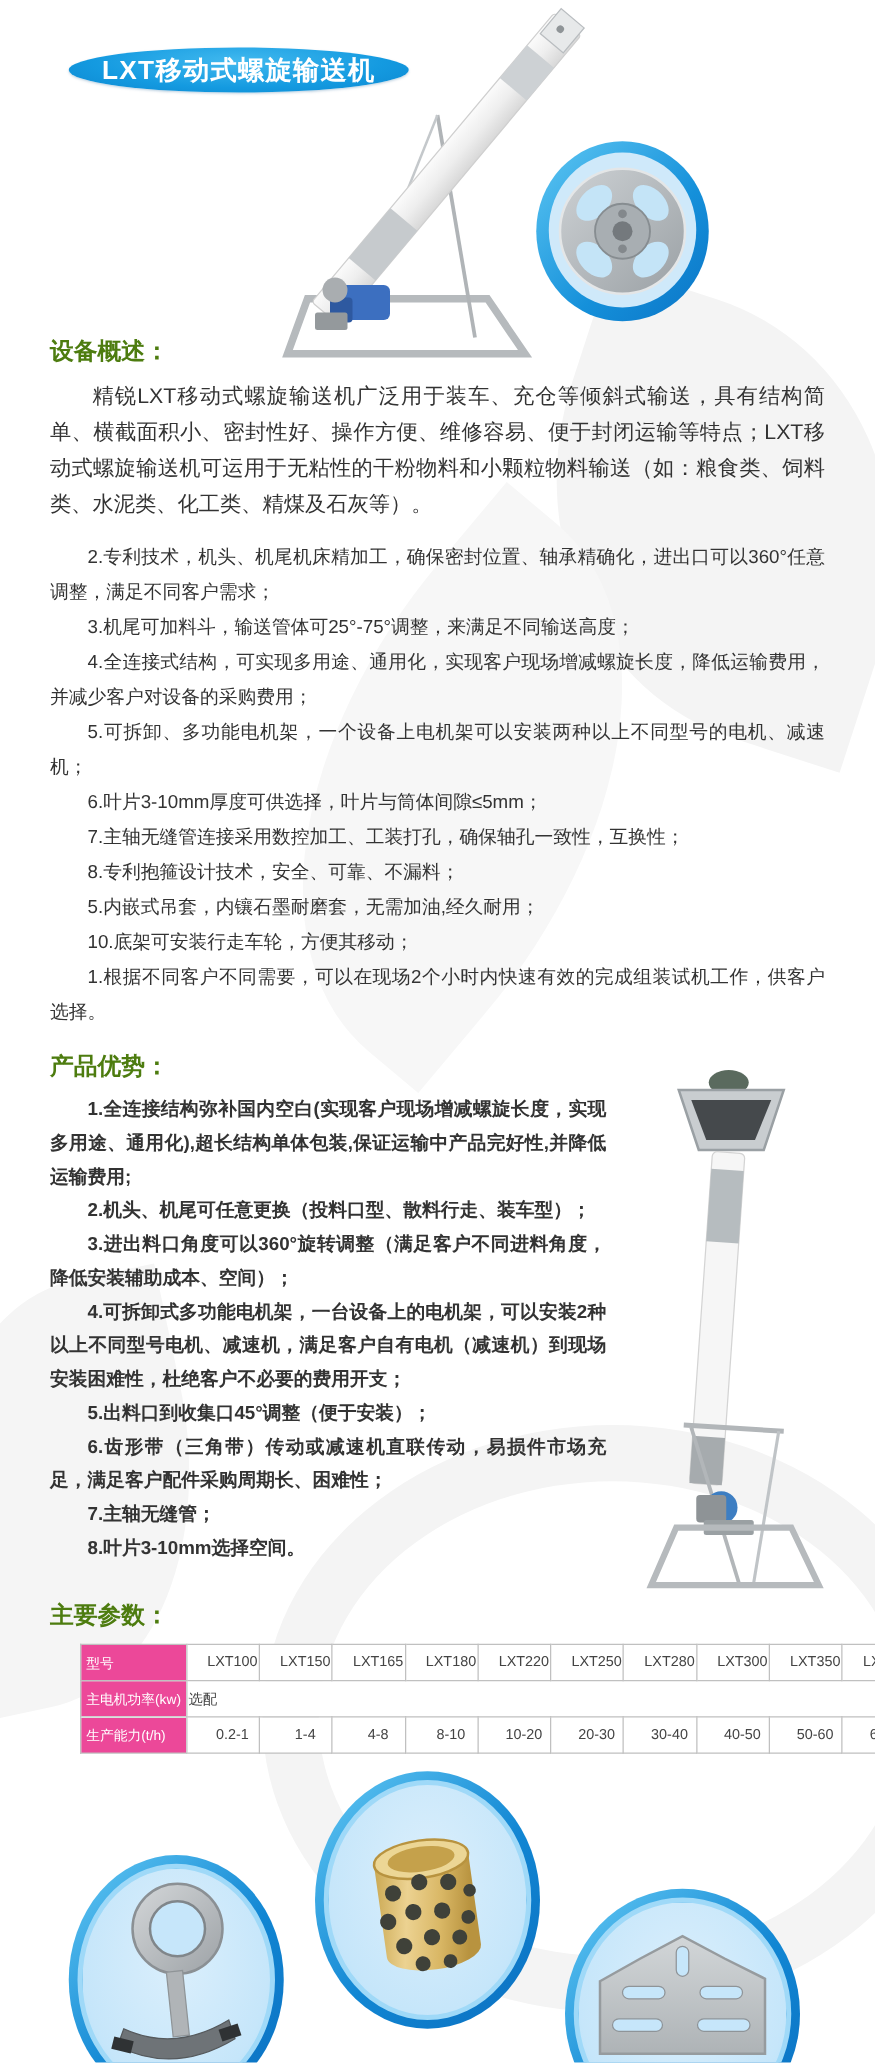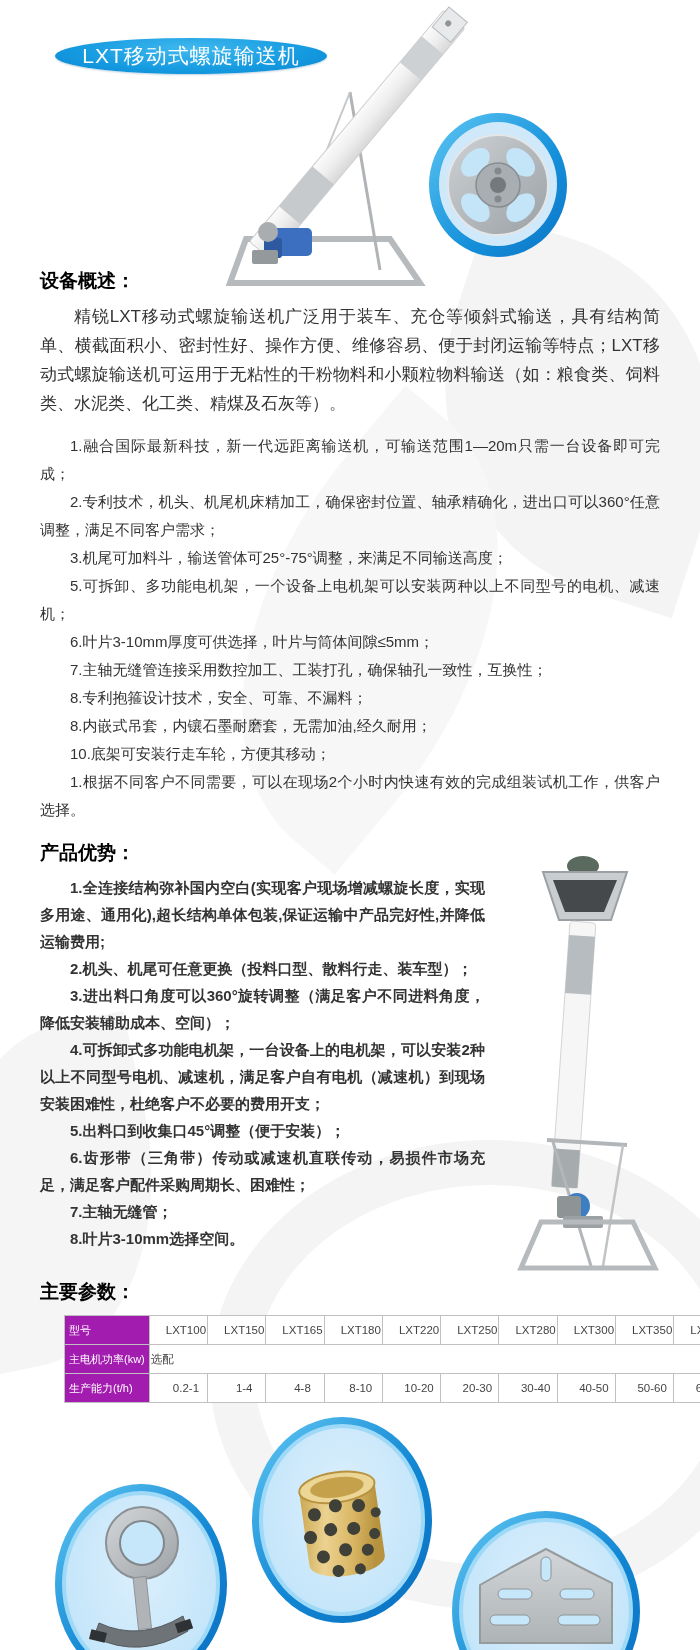--- a/index.html
+++ b/index.html
@@ -23,44 +23,44 @@
 
   
   .top-block{position:relative;height:290px;}
   .banner{
     position:absolute;left:55px;top:38px;width:272px;height:36px;
     border-radius:50%;
     background:radial-gradient(ellipse at 50% 30%,#41b9ef 0%,#149ae0 60%,#0c86cf 100%);
     display:flex;align-items:center;justify-content:center;
     box-shadow:0 1px 2px rgba(0,80,140,.25);
   }
-  .banner span{color:#fff;font-size:21px;font-weight:normal;letter-spacing:1px;white-space:nowrap;}
+  .banner span{color:#fff;font-size:21px;font-weight:bold;letter-spacing:1px;white-space:nowrap;}
   .machine1{position:absolute;left:168px;top:0;}
   .wheel-photo{position:absolute;left:428px;top:112px;}
 
   
   .content{padding:0 40px;position:relative;z-index:1;}
-  h2.sec{font-size:19px;font-weight:bold;color:#000000;margin:0 0 8px 0;}
+  h2.sec{font-size:19px;font-weight:bold;color:#4d7c0f;margin:0 0 8px 0;}
   .overview-head{margin-top:-22px !important;}
   p.body-par{font-size:17px;line-height:29px;margin:0 0 6px 0;text-indent:2em;text-align:justify;}
   .feat-list p{font-size:15px;line-height:28px;margin:0;text-indent:2em;text-align:justify;}
   .features{margin-top:14px;}
 
   
   .adv-wrap{display:flex;margin-top:16px;justify-content:space-between;}
   .adv-left{width:445px;flex:0 0 445px;}
   .adv-left p{font-size:15px;line-height:27px;margin:0;text-indent:2em;text-align:justify;font-weight:bold;}
   .adv-img{flex:1;display:flex;justify-content:center;padding-top:8px;}
 
   
   .params{margin-top:6px;}
   table.spec{border-collapse:collapse;table-layout:fixed;margin:10px 0 0 24px;}
   table.spec td{border:1px solid #c0c0c0;height:26px;font-size:11.5px;
     text-align:center;color:#444;background:#fff;overflow:hidden;white-space:nowrap;}
-  table.spec td.lbl{background:#a21caf;color:#fff;text-align:left;padding:0 4px;width:86px;font-size:11px;}
+  table.spec td.lbl{background:#ec4899;color:#fff;text-align:left;padding:0 4px;width:86px;font-size:11px;}
   table.spec td.val{width:44px;padding-left:16px;}
   table.spec td.span-val{text-align:left;}
 
   
   .circles{position:relative;height:300px;margin-top:6px;}
   .pcircle{position:absolute;border-radius:50%;
     background:linear-gradient(135deg,#63c9f4 0%,#1186d3 55%,#0b6fc0 100%);
     padding:7px;box-sizing:border-box;}
   .pcircle .inner{width:100%;height:100%;border-radius:50%;
     background:radial-gradient(ellipse at 50% 40%,#dbeffc 0%,#c6e6fa 70%,#ade0fb 100%);
@@ -146,28 +146,28 @@
     </div>
   </div>
 
   <div class="content">
 
     <h2 class="sec overview-head">设备概述：</h2>
     <p class="body-par">精锐LXT移动式螺旋输送机广泛用于装车、充仓等倾斜式输送，具有结构简单、横截面积小、密封性好、操作方便、维修容易、便于封闭运输等特点；LXT移动式螺旋输送机可运用于无粘性的干粉物料和小颗粒物料输送（如：粮食类、饲料类、水泥类、化工类、精煤及石灰等）。</p>
 
     <div class="features">
       <div class="feat-list">
-        <p>1.融合国际最新科技，新一代远距离输送机，可输送范围1—20m只需一台设备即可完成；</p>
         <p>2.专利技术，机头、机尾机床精加工，确保密封位置、轴承精确化，进出口可以360°任意调整，满足不同客户需求；</p>
         <p>3.机尾可加料斗，输送管体可25°-75°调整，来满足不同输送高度；</p>
+        <p>4.全连接式结构，可实现多用途、通用化，实现客户现场增减螺旋长度，降低运输费用，并减少客户对设备的采购费用；</p>
         <p>5.可拆卸、多功能电机架，一个设备上电机架可以安装两种以上不同型号的电机、减速机；</p>
         <p>6.叶片3-10mm厚度可供选择，叶片与筒体间隙≤5mm；</p>
         <p>7.主轴无缝管连接采用数控加工、工装打孔，确保轴孔一致性，互换性；</p>
         <p>8.专利抱箍设计技术，安全、可靠、不漏料；</p>
-        <p>8.内嵌式吊套，内镶石墨耐磨套，无需加油,经久耐用；</p>
+        <p>5.内嵌式吊套，内镶石墨耐磨套，无需加油,经久耐用；</p>
         <p>10.底架可安装行走车轮，方便其移动；</p>
         <p>1.根据不同客户不同需要，可以在现场2个小时内快速有效的完成组装试机工作，供客户选择。</p>
       </div>
     </div>
 
     <div class="adv-wrap">
       <div class="adv-left">
         <h2 class="sec">产品优势：</h2>
         <div>
           <p>1.全连接结构弥补国内空白(实现客户现场增减螺旋长度，实现多用途、通用化),超长结构单体包装,保证运输中产品完好性,并降低运输费用;</p>

